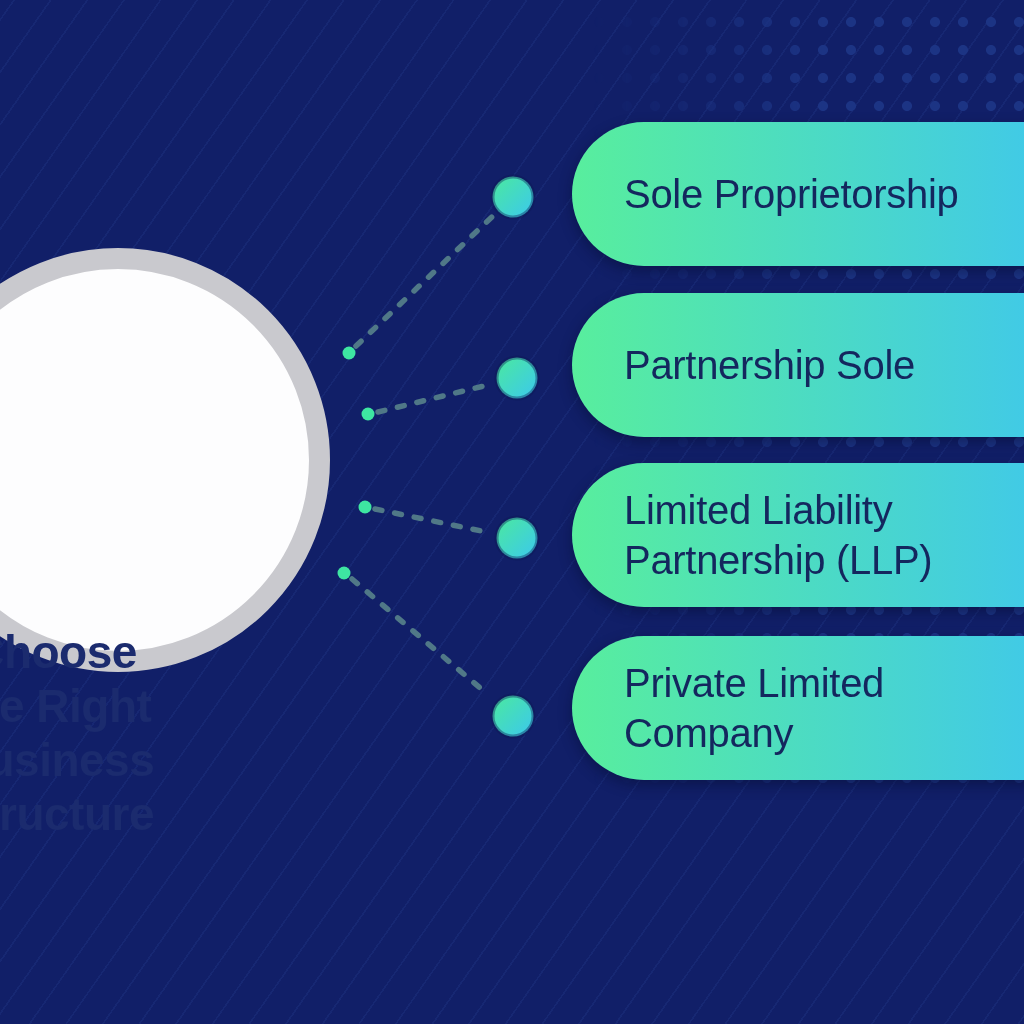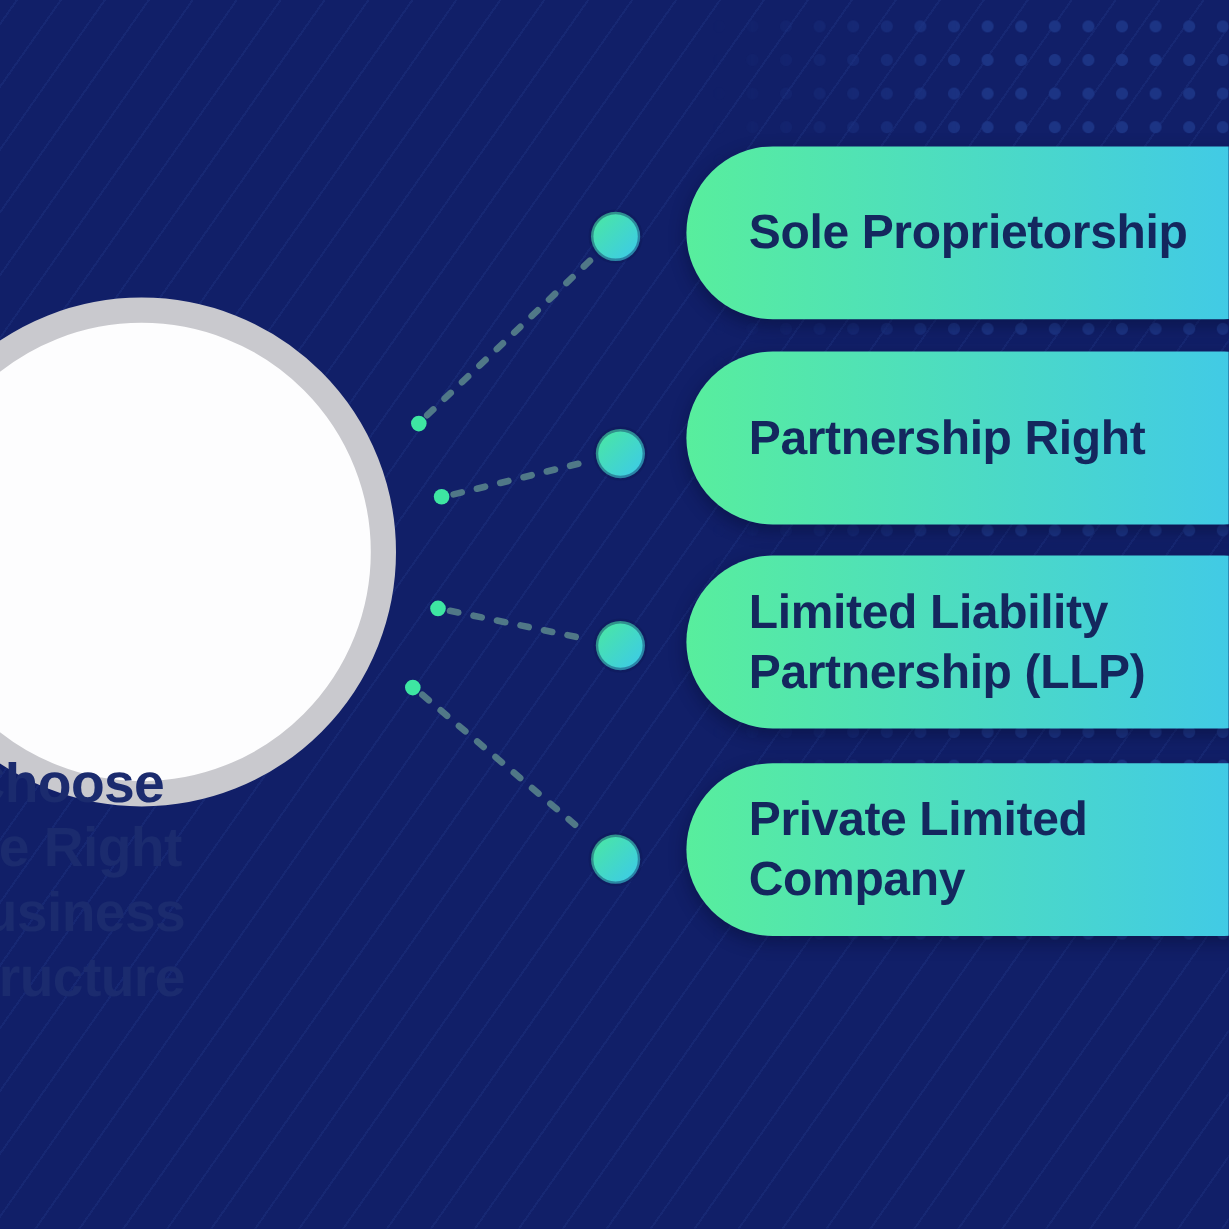--- a/index.html
+++ b/index.html
@@ -95,21 +95,21 @@
     padding-right: 30px;
     box-shadow: 0 5px 14px rgba(5, 12, 45, 0.45);
   }
   .pill-1 { top: 122px; }
   .pill-2 { top: 293px; }
   .pill-3 { top: 463px; }
   .pill-4 { top: 636px; }
   .pill-label {
     color: var(--pill-text);
     font-size: 40px;
-    font-weight: bold;
+    font-weight: normal;
     line-height: 50px;
     letter-spacing: -0.3px;
   }
   .connectors {
     position: absolute;
     inset: 0;
     width: 1024px;
     height: 1024px;
     pointer-events: none;
   }
@@ -153,21 +153,21 @@
       <div>the Right</div>
       <div>Business</div>
       <div>Structure</div>
     </div>
   </div>
 
   <div class="pill pill-1">
     <span class="pill-label">Sole Proprietorship</span>
   </div>
   <div class="pill pill-2">
-    <span class="pill-label">Partnership Right</span>
+    <span class="pill-label">Partnership Sole</span>
   </div>
   <div class="pill pill-3">
     <span class="pill-label">Limited Liability Partnership (LLP)</span>
   </div>
   <div class="pill pill-4">
     <span class="pill-label">Private Limited Company</span>
   </div>
 
 </div>
 

